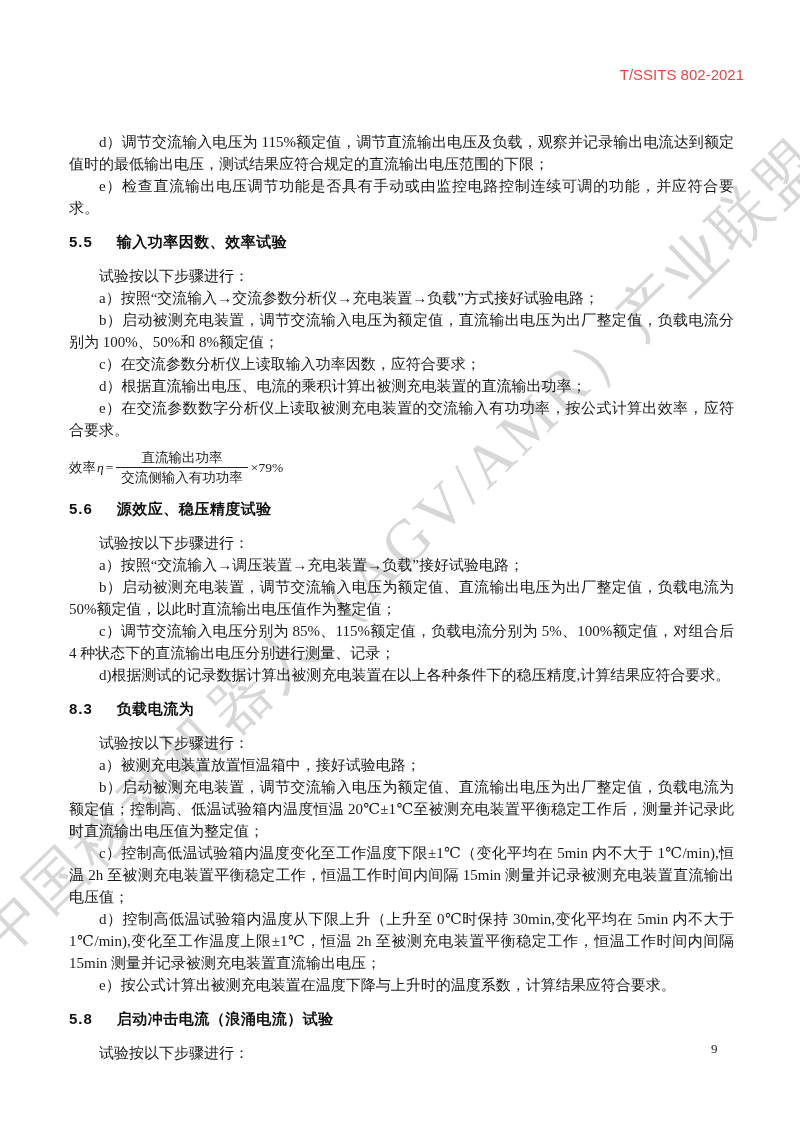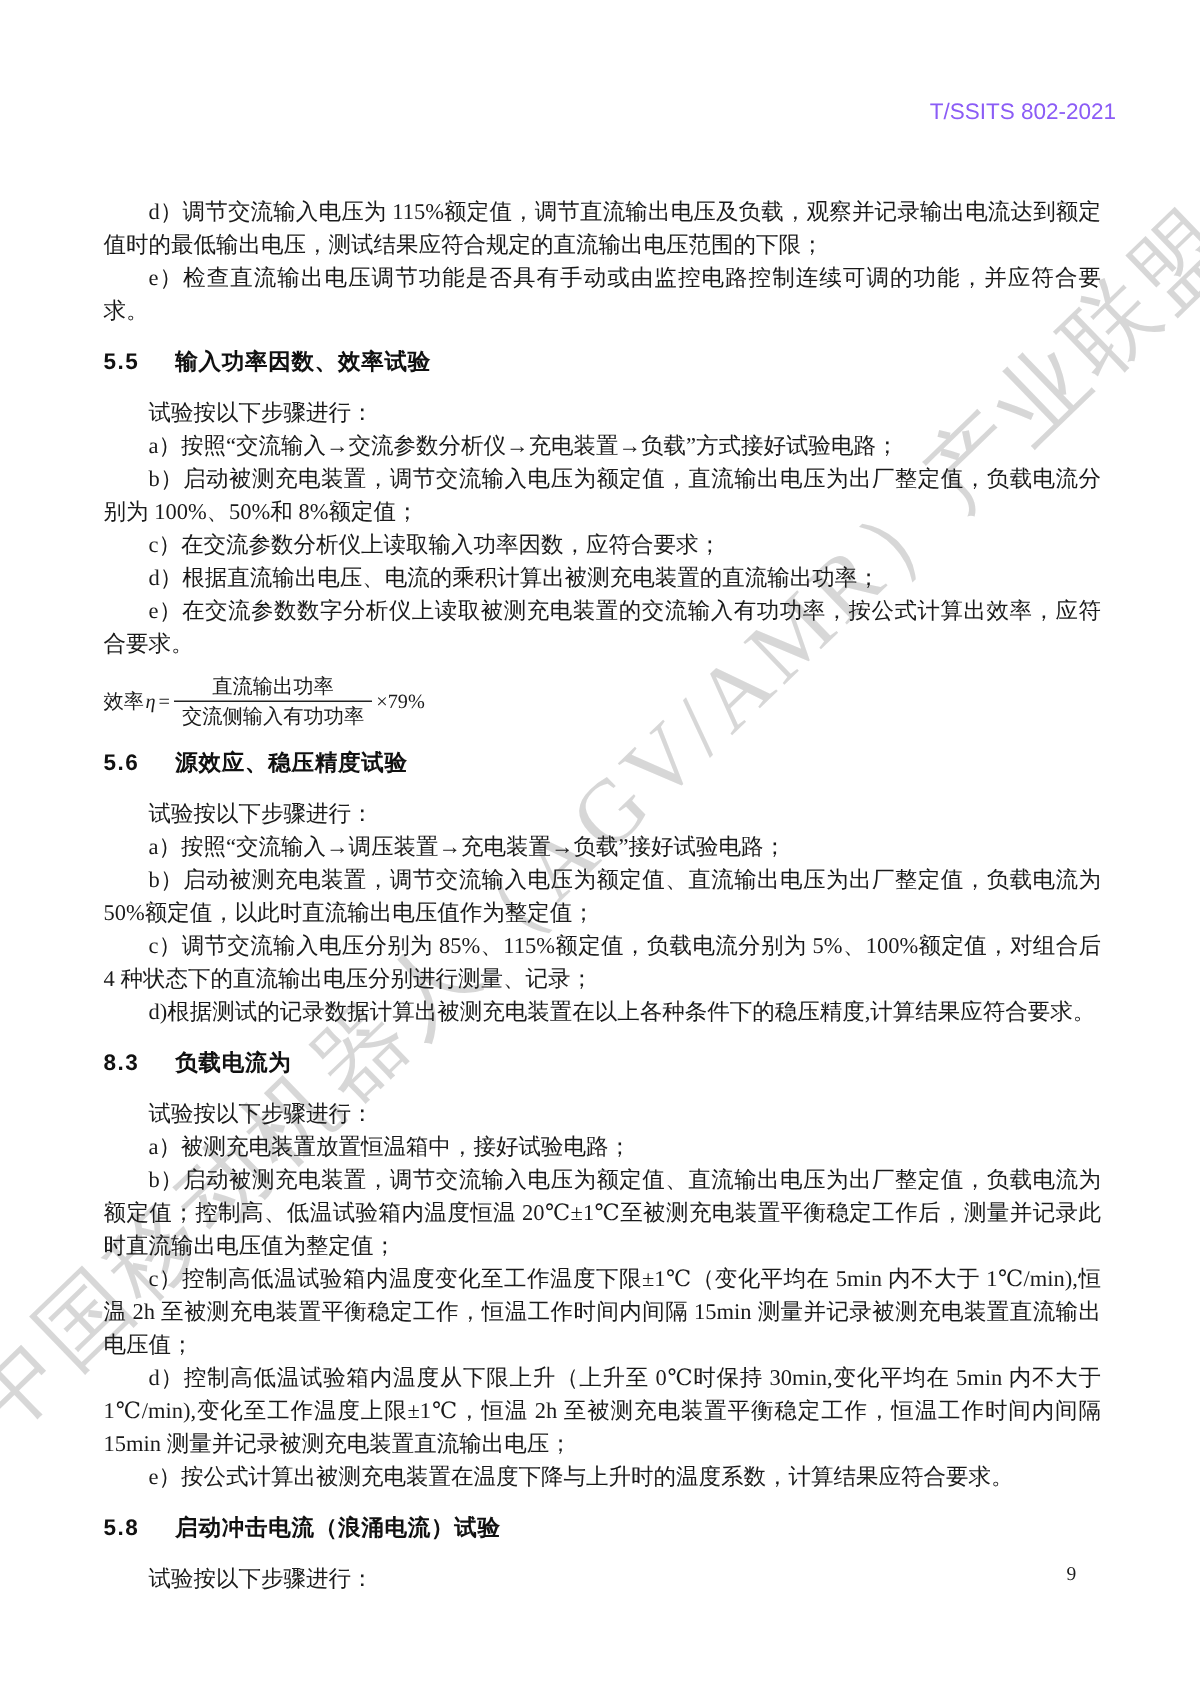--- a/index.html
+++ b/index.html
@@ -14,21 +14,21 @@
     font-size:60px;letter-spacing:4px;
     color:#c0c0c0;opacity:.62;
     z-index:0;pointer-events:none;
     font-family:"Liberation Serif","DejaVu Serif",serif;
   }
 
   
   .doc-number{
     position:absolute;top:66px;right:56px;
     font-family:"Liberation Sans","DejaVu Sans",sans-serif;
-    font-size:15px;color:#8b5cf6;z-index:2;
+    font-size:15px;color:#ef4444;z-index:2;
   }
 
   
   .content{
     position:absolute;top:131px;left:69px;width:665px;
     font-size:15px;line-height:22px;color:#1a1a1a;
     text-align:justify;z-index:1;
   }
   .content p{margin:0;text-indent:2em;}
 

